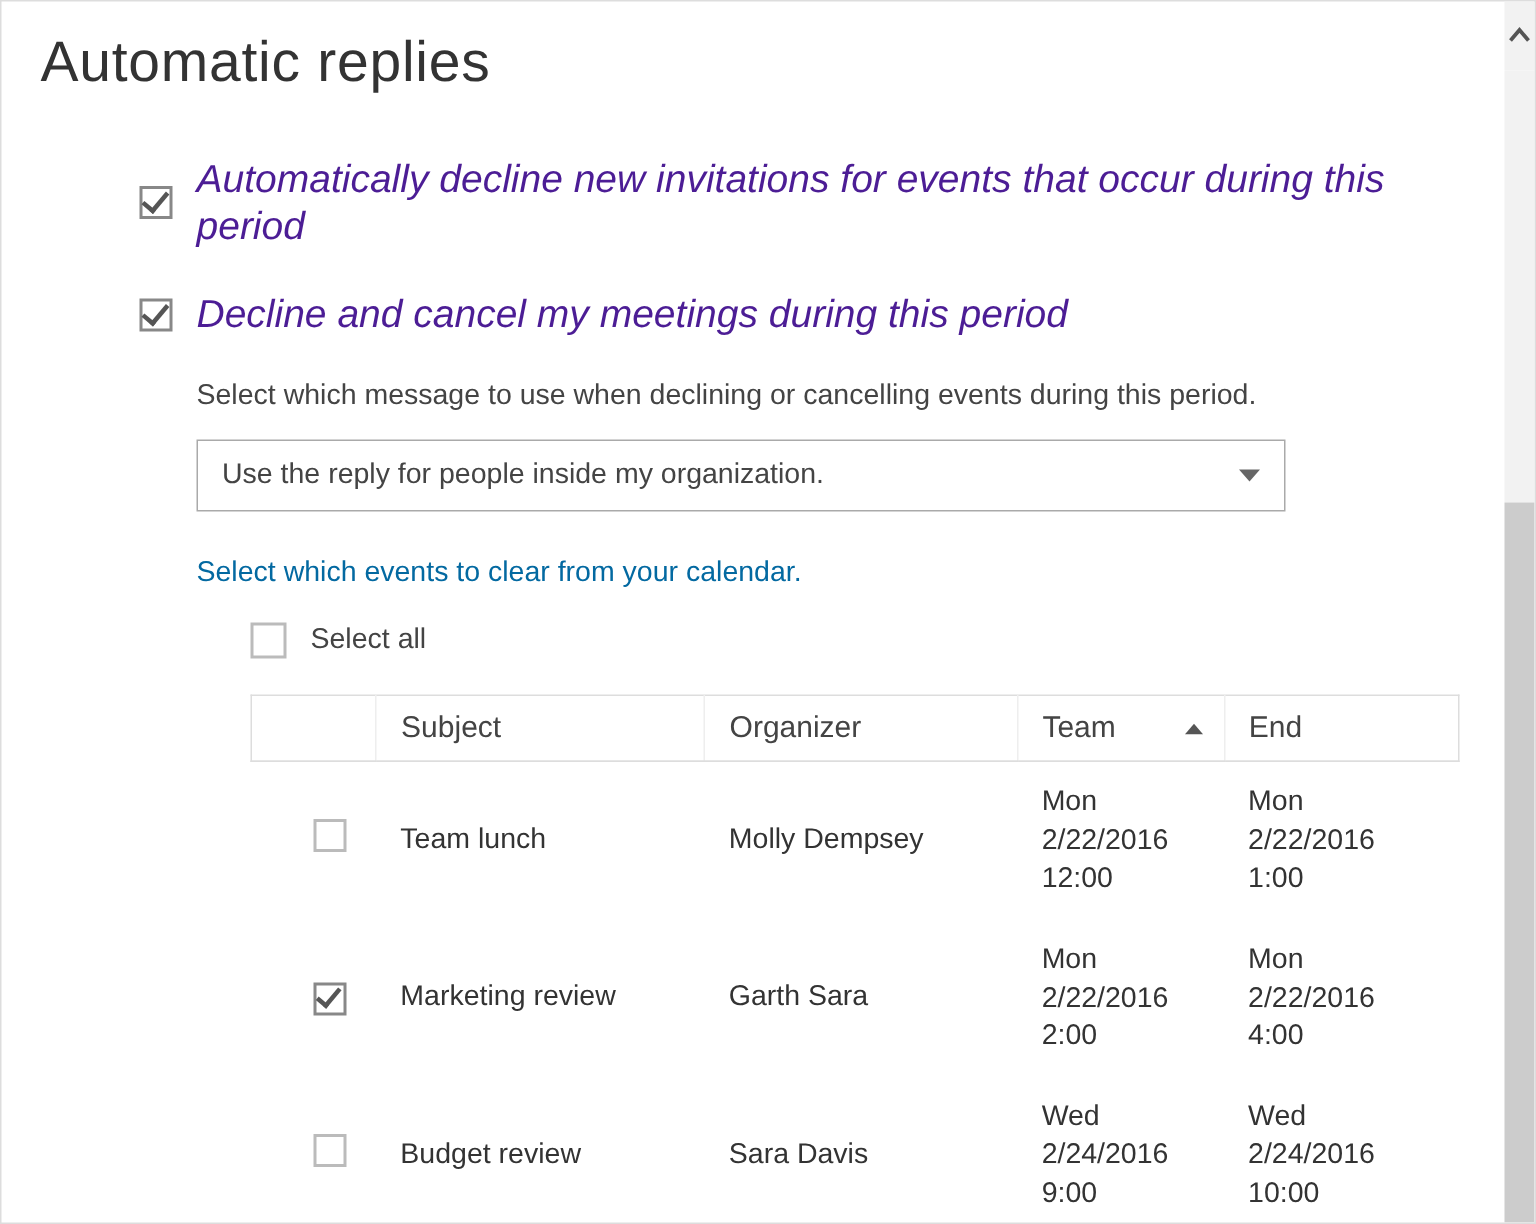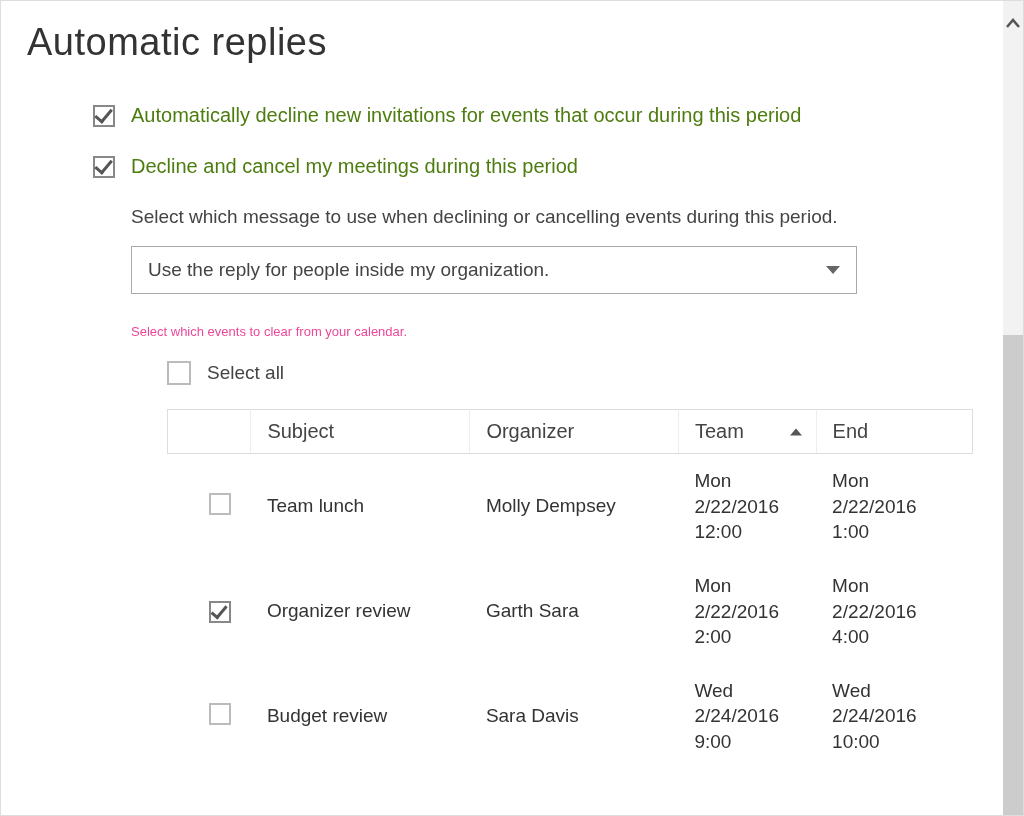--- a/index.html
+++ b/index.html
@@ -28,23 +28,24 @@
       margin-bottom: 40px;
       letter-spacing: 0.5px;
     }
     .option-row {
       display: flex;
       align-items: center;
       margin-left: 66px;
       margin-bottom: 28px;
     }
     .option-label {
-      font-size: 20px;
-      color: #4d7c0f;
+      font-size: 26px;
+      color: #4c1d95;
       font-weight: 400;
+      font-style: italic;
     }
     .checkbox {
       width: 22px;
       height: 22px;
       border: 2px solid #888;
       margin-right: 16px;
       display: inline-flex;
       align-items: center;
       justify-content: center;
       cursor: pointer;
@@ -60,22 +61,22 @@
       transform: rotate(-50deg) translate(1px, -2px);
     }
     .instruction {
       font-size: 19px;
       color: #444;
       margin-left: 104px;
       margin-bottom: 18px;
       margin-top: 8px;
     }
     .instruction2 {
-      font-size: 13px;
-      color: #ec4899;
+      font-size: 19px;
+      color: #0369a1;
       margin-left: 104px;
       margin-bottom: 22px;
       margin-top: 30px;
     }
     .select-wrap {
       margin-left: 104px;
       width: 726px;
       height: 48px;
       border: 1px solid #aaa;
       display: flex;
@@ -257,21 +258,21 @@
     <tbody id="events-body">
     <tr>
           <td class="cb-cell"><span class="row-checkbox"></span></td>
           <td>Team lunch</td>
           <td>Molly Dempsey</td>
           <td class="date-cell">Mon<br>2/22/2016<br>12:00</td>
           <td class="date-cell">Mon<br>2/22/2016<br>1:00</td>
         </tr>
         <tr>
           <td class="cb-cell"><span class="row-checkbox checked"></span></td>
-          <td>Organizer review</td>
+          <td>Marketing review</td>
           <td>Garth Sara</td>
           <td class="date-cell">Mon<br>2/22/2016<br>2:00</td>
           <td class="date-cell">Mon<br>2/22/2016<br>4:00</td>
         </tr>
         <tr>
           <td class="cb-cell"><span class="row-checkbox"></span></td>
           <td>Budget review</td>
           <td>Sara Davis</td>
           <td class="date-cell">Wed<br>2/24/2016<br>9:00</td>
           <td class="date-cell">Wed<br>2/24/2016<br>10:00</td>

